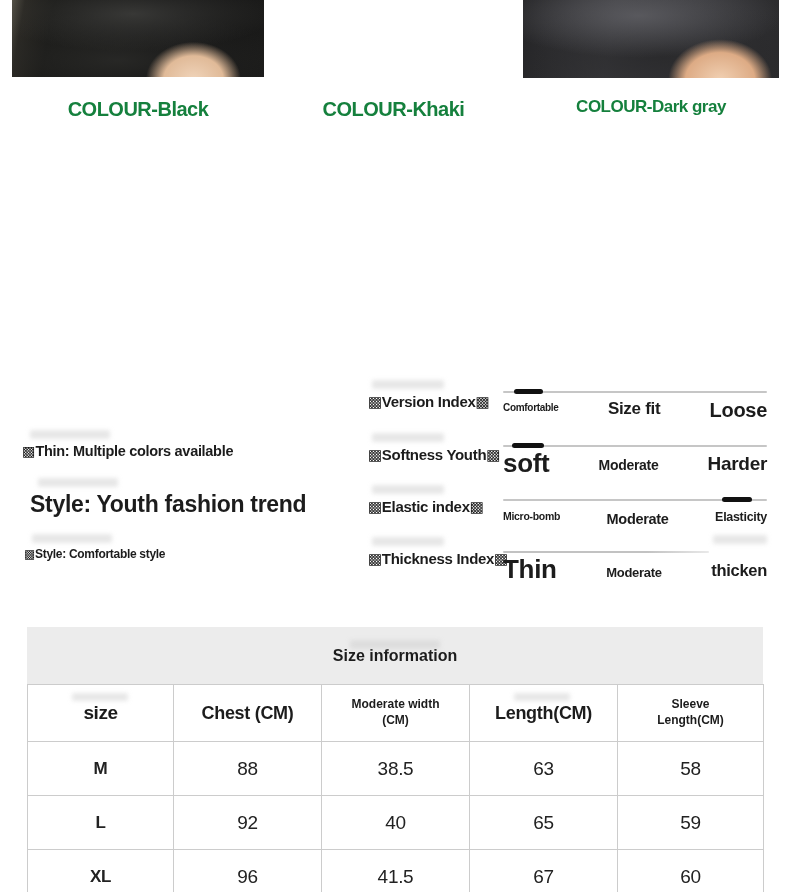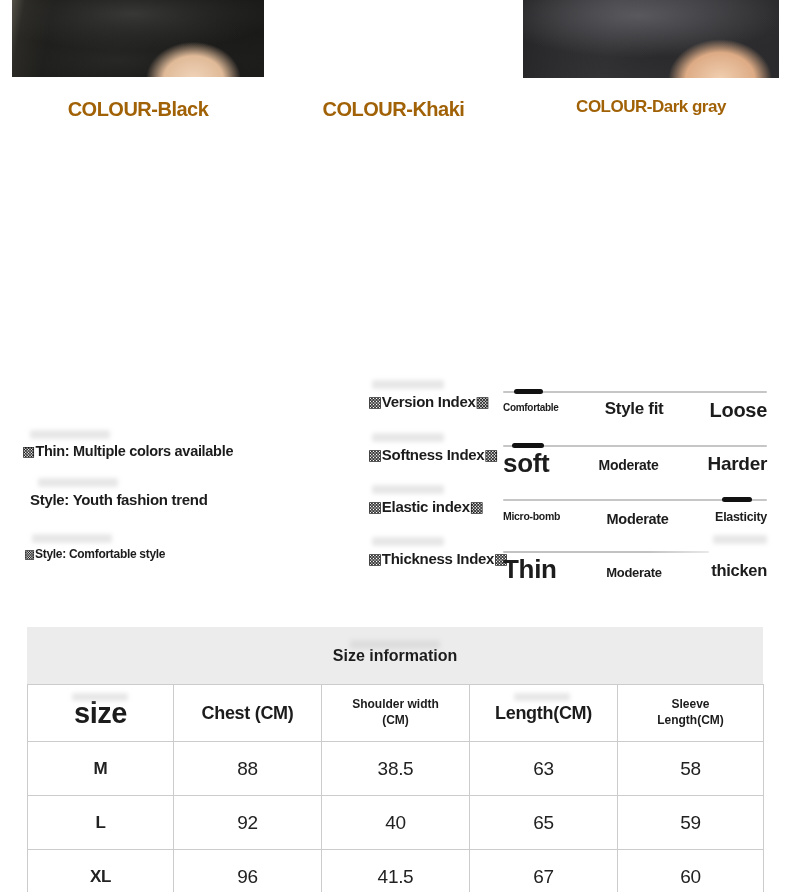--- a/index.html
+++ b/index.html
@@ -30,37 +30,37 @@
       linear-gradient(100deg, #d3cabb 0%, #dbd3c3 30%, #d4c9b4 60%, #c6baa4 100%);
   }
   .img-gray {
     background:
       radial-gradient(ellipse 72px 56px at 77% 102%, #f1d0b2 0%, #ddab85 48%, rgba(0,0,0,0) 72%),
       radial-gradient(ellipse 220px 65px at 45% 20%, rgba(95,95,100,.85) 0%, rgba(0,0,0,0) 65%),
       radial-gradient(ellipse 230px 80px at 55% 70%, rgba(40,40,42,.85) 0%, rgba(0,0,0,0) 70%),
       linear-gradient(100deg, #242426 0%, #3a3a3d 35%, #343437 65%, #2b2b2d 100%);
   }
   .labels-row { position:absolute; top:94px; left:12px; width:767px; display:flex; }
-  .colour-label { font-weight:700; letter-spacing:-0.5px; text-align:center; color:#a16207; }
+  .colour-label { font-weight:700; letter-spacing:-0.5px; text-align:center; color:#15803d; }
   .cl1 { width:252px; margin-right:4px; font-size:20px; padding-top:4px; }
   .cl2 { width:251px; margin-right:4px; font-size:20px; padding-top:4px; }
   .cl3 { width:256px; font-size:17px; padding-top:3px; }
 
   
   .banner { position:absolute; top:244px; left:0; width:790px; height:94px;
             background:#ececec; text-align:center; }
   .banner-sub { font-size:15px; font-weight:700; letter-spacing:-0.3px; margin-top:30px; }
   .banner-title { font-size:23px; font-weight:600; letter-spacing:1px; margin-top:5px; color:#111; }
 
   
   .info { position:absolute; top:360px; left:0; width:790px; height:250px; }
   .left-item { position:absolute; font-weight:700; white-space:nowrap; letter-spacing:-0.3px; }
   .li-0 { top:31px;  left:20px; font-size:12.5px; }
   .li-1 { top:83px;  left:22px; font-size:14.5px; }
-  .li-2 { top:131px; left:30px; font-size:15px; }
+  .li-2 { top:131px; left:30px; font-size:23px; }
   .li-3 { top:187px; left:24px; font-size:12px; }
   .index-label { position:absolute; left:368px; font-weight:700; white-space:nowrap;
                  font-size:15px; letter-spacing:-0.3px; }
   .ix-0 { top:33px; } .ix-1 { top:86px; } .ix-2 { top:138px; } .ix-3 { top:190px; }
 
   .scale-row { position:absolute; left:503px; width:264px; }
   .sr-0 { top:31px; } .sr-1 { top:85px; } .sr-2 { top:139px; } .sr-3 { top:191px; }
   .scale-line { position:relative; height:2px; background:#c6c6c6; border-radius:1px; }
   .sr-3 .scale-line { width:78%; background:linear-gradient(90deg,#c2c2c2 70%,#e9e9e9 100%); }
   .marker { position:absolute; top:-2px; height:5px; background:#111; border-radius:3px; }
@@ -74,21 +74,21 @@
   .sr-3 .sl { font-size:26px; margin-top:-5px; }  .sr-3 .sm { font-size:13px; padding-top:6px; }  .sr-3 .srr { font-size:16.5px; padding-top:2px; }
 
   
   .size-section { position:absolute; top:627px; left:27px; width:736px; }
   .size-band { height:57px; background:#ececec; display:flex; align-items:center;
                justify-content:center; font-size:16px; font-weight:700; position:relative; }
   table { width:736px; border-collapse:collapse; table-layout:fixed; background:#fff; }
   th, td { border:1px solid #ccc; text-align:center; vertical-align:middle; }
   th { height:57px; font-weight:700; position:relative; }
   td { height:54px; font-size:19px; color:#222; letter-spacing:-0.3px; }
-  th.h-size   { font-size:29px; letter-spacing:-0.5px; }
+  th.h-size   { font-size:19px; letter-spacing:-0.5px; }
   th.h-big    { font-size:18px; letter-spacing:-0.3px; }
   th.h-small  { font-size:12px; line-height:1.3; }
   th.h-small .wrapbox { display:inline-block; }
   th.h-shoulder .wrapbox { max-width:95px; }
   th.h-sleeve .wrapbox { max-width:72px; }
   td.size-cell { font-weight:700; font-size:17px; }
 
   
   .ghost { position:absolute; background:rgba(208,208,208,.5); filter:blur(2px);
            height:9px; border-radius:2px; pointer-events:none; }
@@ -130,38 +130,38 @@
       <div class="ghost g-item"></div>
       <span>▩Style: Comfortable style</span>
     </div>
 
     <div class="index-label ix-0">
       <div class="ghost g-ix"></div>
       <span>▩Version Index▩</span>
     </div>
     <div class="index-label ix-1">
       <div class="ghost g-ix"></div>
-      <span>▩Softness Index▩</span>
+      <span>▩Softness Youth▩</span>
     </div>
     <div class="index-label ix-2">
       <div class="ghost g-ix"></div>
       <span>▩Elastic index▩</span>
     </div>
     <div class="index-label ix-3">
       <div class="ghost g-ix"></div>
       <span>▩Thickness Index▩</span>
     </div>
 
     <div class="scale-row sr-0">
       <div class="scale-line">
         <span class="marker" style="left:4%;width:11%"></span>
       </div>
       <div class="scale-labels">
         <span class="sl">Comfortable</span>
-        <span class="sm">Style fit</span>
+        <span class="sm">Size fit</span>
         <span class="srr">Loose</span>
       </div>
     </div>
 
     <div class="scale-row sr-1">
       <div class="scale-line">
         <span class="marker" style="left:3.5%;width:12%"></span>
       </div>
       <div class="scale-labels">
         <span class="sl">soft</span>
@@ -210,21 +210,21 @@
       <thead>
         <tr>
           <th class="h-size">
             <div class="ghost g-th"></div>
             <span>size</span>
           </th>
           <th class="h-big">
             <span>Chest (CM)</span>
           </th>
           <th class="h-small h-shoulder">
-            <span class="wrapbox">Shoulder width (CM)</span>
+            <span class="wrapbox">Moderate width (CM)</span>
           </th>
           <th class="h-big">
             <div class="ghost g-th"></div>
             <span>Length(CM)</span>
           </th>
           <th class="h-small h-sleeve">
             <span class="wrapbox">Sleeve Length(CM)</span>
           </th>
         </tr>
       </thead>

